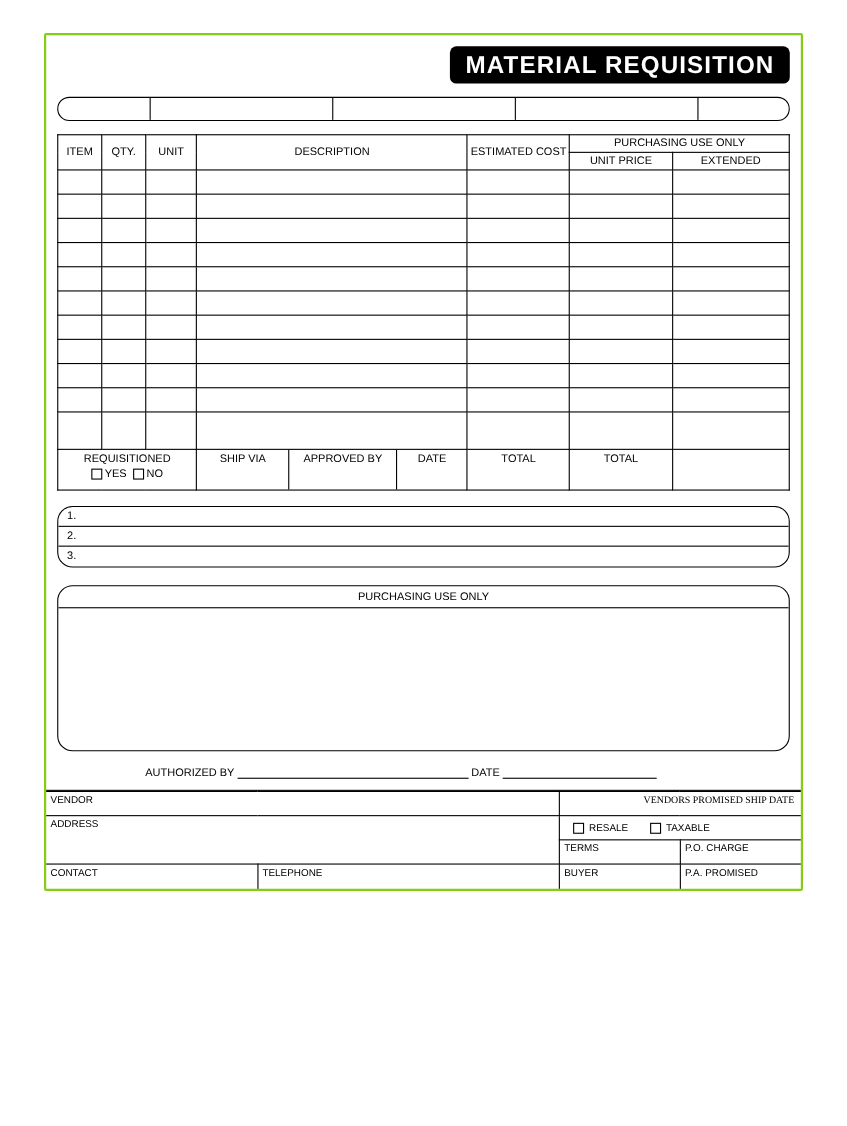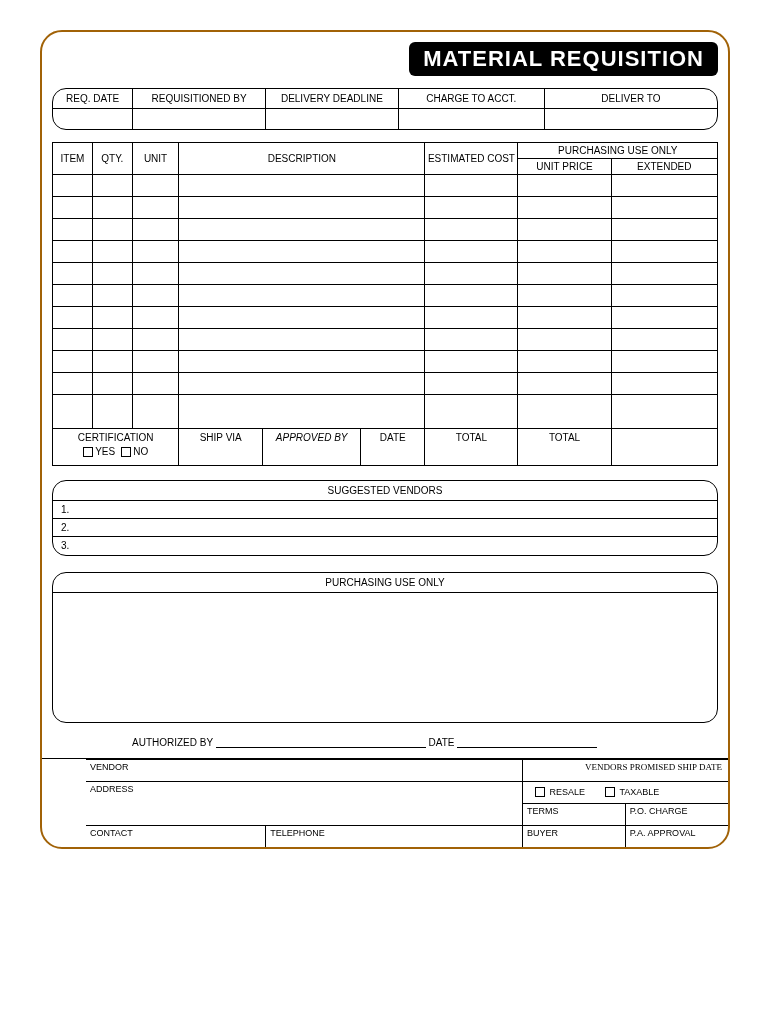--- a/index.html
+++ b/index.html
@@ -1,17 +1,17 @@
 <!DOCTYPE html>
 <html><head>
 <meta charset="utf-8">
 <style>
 * { box-sizing: border-box; margin: 0; padding: 0; }
 body { background: #fff; font-family: Arial, Helvetica, sans-serif; font-size: 11px; color: #000; padding: 30px 40px; width: 770px; }
-.outer { border: 2px solid #a16207; border-radius: 22px; padding: 10px 10px 0 10px; }
+.outer { border: 2px solid #84cc16; border-radius: 2px; padding: 10px 10px 0 10px; }
 .title-badge { background: #000; color: #fff; font-weight: bold; font-size: 22px; letter-spacing: 1px; padding: 4px 14px; border-radius: 6px; float: right; margin-bottom: 12px; }
 .clear { clear: both; }
 
 
 .header-pill { border: 1.5px solid #000; border-radius: 14px; overflow: hidden; margin-bottom: 12px; }
 .header-pill table { width: 100%; border-collapse: collapse; }
 .header-pill th { font-weight: normal; font-size: 10px; text-align: center; padding: 4px 2px; border-right: 1px solid #000; border-bottom: 1px solid #000; }
 .header-pill td { height: 20px; border-right: 1px solid #000; }
 .header-pill th:last-child, .header-pill td:last-child { border-right: none; }
 .items-table { width: 100%; border-collapse: collapse; }
@@ -32,44 +32,37 @@
 
 .purch-pill { border: 1.5px solid #000; border-radius: 14px; margin-top: 16px; overflow: hidden; }
 .purch-pill .ptitle { text-align: center; font-size: 10px; padding: 4px 0; }
 .purch-pill .pbody { height: 130px; border-top: 1px solid #000; }
 
 
 .auth-line { margin: 14px 0 10px 80px; font-size: 10px; }
 .auth-line .uline { display: inline-block; border-bottom: 1px solid #000; height: 11px; vertical-align: bottom; }
 
 
-.bottom { margin: 0 -10px; border-top: 1.5px solid #000; padding-left: 44px; }
+.bottom { margin: 0 -10px; border-top: 1.5px solid #000; }
 .bottom table { width: 100%; border-collapse: collapse; }
 .bottom td { border: 1px solid #000; border-left: none; font-size: 9px; padding: 2px 4px; vertical-align: top; height: 22px; }
 .bottom tr td:last-child { border-right: none; }
 .bottom .lastrow td { border-bottom: none; margin-left: 44px; }
 .bottom .chkwrap { display: flex; gap: 20px; align-items: center; height: 100%; padding-left: 8px; text-align: center; }
 </style>
 </head>
 <body>
 
 <div class="outer">
   <div class="title-badge">MATERIAL REQUISITION</div>
   <div class="clear"></div>
 
   <div class="header-pill">
     <table>
       <tbody>
-          <tr>
-        <th style="width:12%">REQ. DATE</th>
-        <th style="width:20%">REQUISITIONED BY</th>
-        <th style="width:20%">DELIVERY DEADLINE</th>
-        <th style="width:22%">CHARGE TO ACCT.</th>
-        <th style="width:26%">DELIVER TO</th>
-      </tr>
       <tr>
         <td></td>
         <td></td>
         <td></td>
         <td></td>
         <td></td>
       </tr>
     </tbody>
       </table>
   </div>
@@ -182,46 +175,45 @@
           <td></td>
           <td></td>
           <td></td>
           <td></td>
           <td></td>
           <td></td>
           <td></td>
         </tr>
     <tr class="footer-row">
       <td colspan="3">
-        <div>CERTIFICATION</div>
+        <div>REQUISITIONED</div>
         <div class="cert-checks">
           <span><span class="chk"></span><span>YES</span></span>
           <span><span class="chk"></span><span>NO</span></span>
         </div>
       </td>
       <td style="padding:0;">
         <table style="width:100%;height:100%;border-collapse:collapse;">
           <tbody>
                 <tr>
             <td style="width:34%;border:none;border-right:1px solid #000;margin-top:12px;">SHIP VIA</td>
-            <td style="width:40%;border:none;border-right:1px solid #000;font-style:italic;">APPROVED BY</td>
+            <td style="width:40%;border:none;border-right:1px solid #000;">APPROVED BY</td>
             <td style="width:26%;border:none;">DATE</td>
           </tr>
         </tbody>
             </table>
       </td>
       <td>TOTAL</td>
       <td>TOTAL</td>
       <td></td>
     </tr>
   </tbody>
     </table>
 
   <div class="vendors-pill">
-    <div class="vtitle">SUGGESTED VENDORS</div>
     <div class="vrow">1.</div>
     <div class="vrow">2.</div>
     <div class="vrow">3.</div>
   </div>
 
   <div class="purch-pill">
     <div class="ptitle">PURCHASING USE ONLY</div>
     <div class="pbody"></div>
   </div>
 
@@ -249,18 +241,18 @@
         </td>
       </tr>
       <tr>
         <td style="width:16%">TERMS</td>
         <td style="width:16%">P.O. CHARGE</td>
       </tr>
       <tr class="lastrow">
         <td style="width:28%">CONTACT</td>
         <td style="width:40%">TELEPHONE</td>
         <td>BUYER</td>
-        <td>P.A. APPROVAL</td>
+        <td>P.A. PROMISED</td>
       </tr>
     </tbody>
       </table>
   </div>
 </div>
 
 </body></html>

